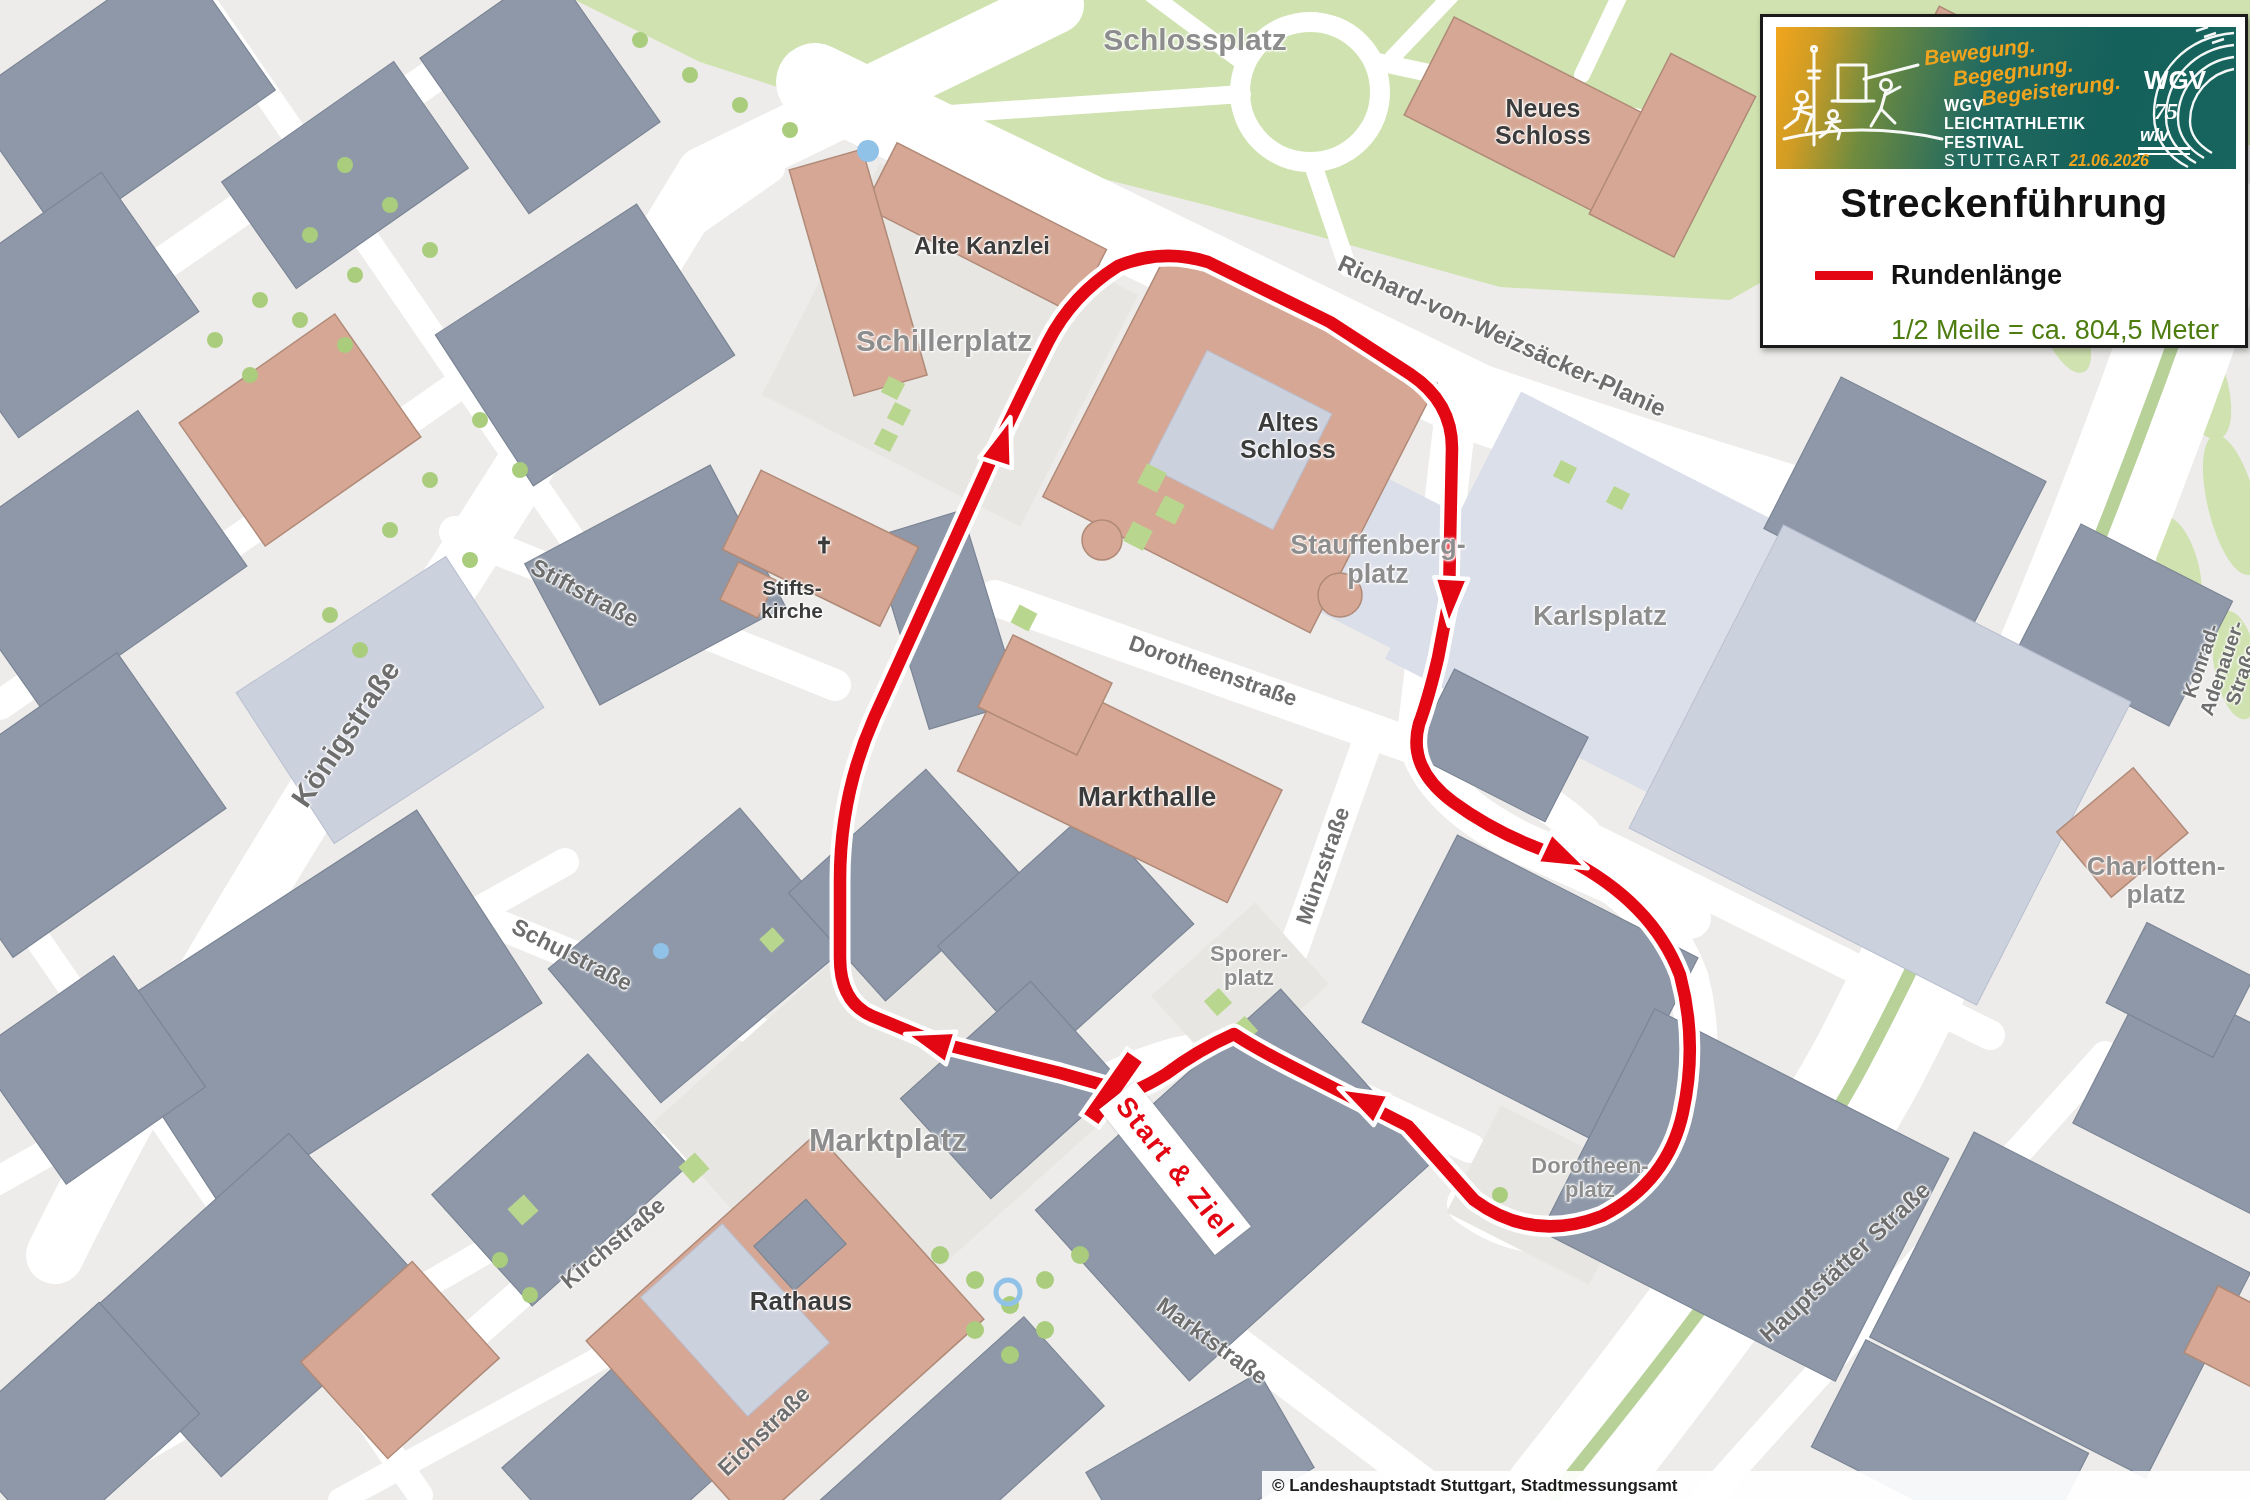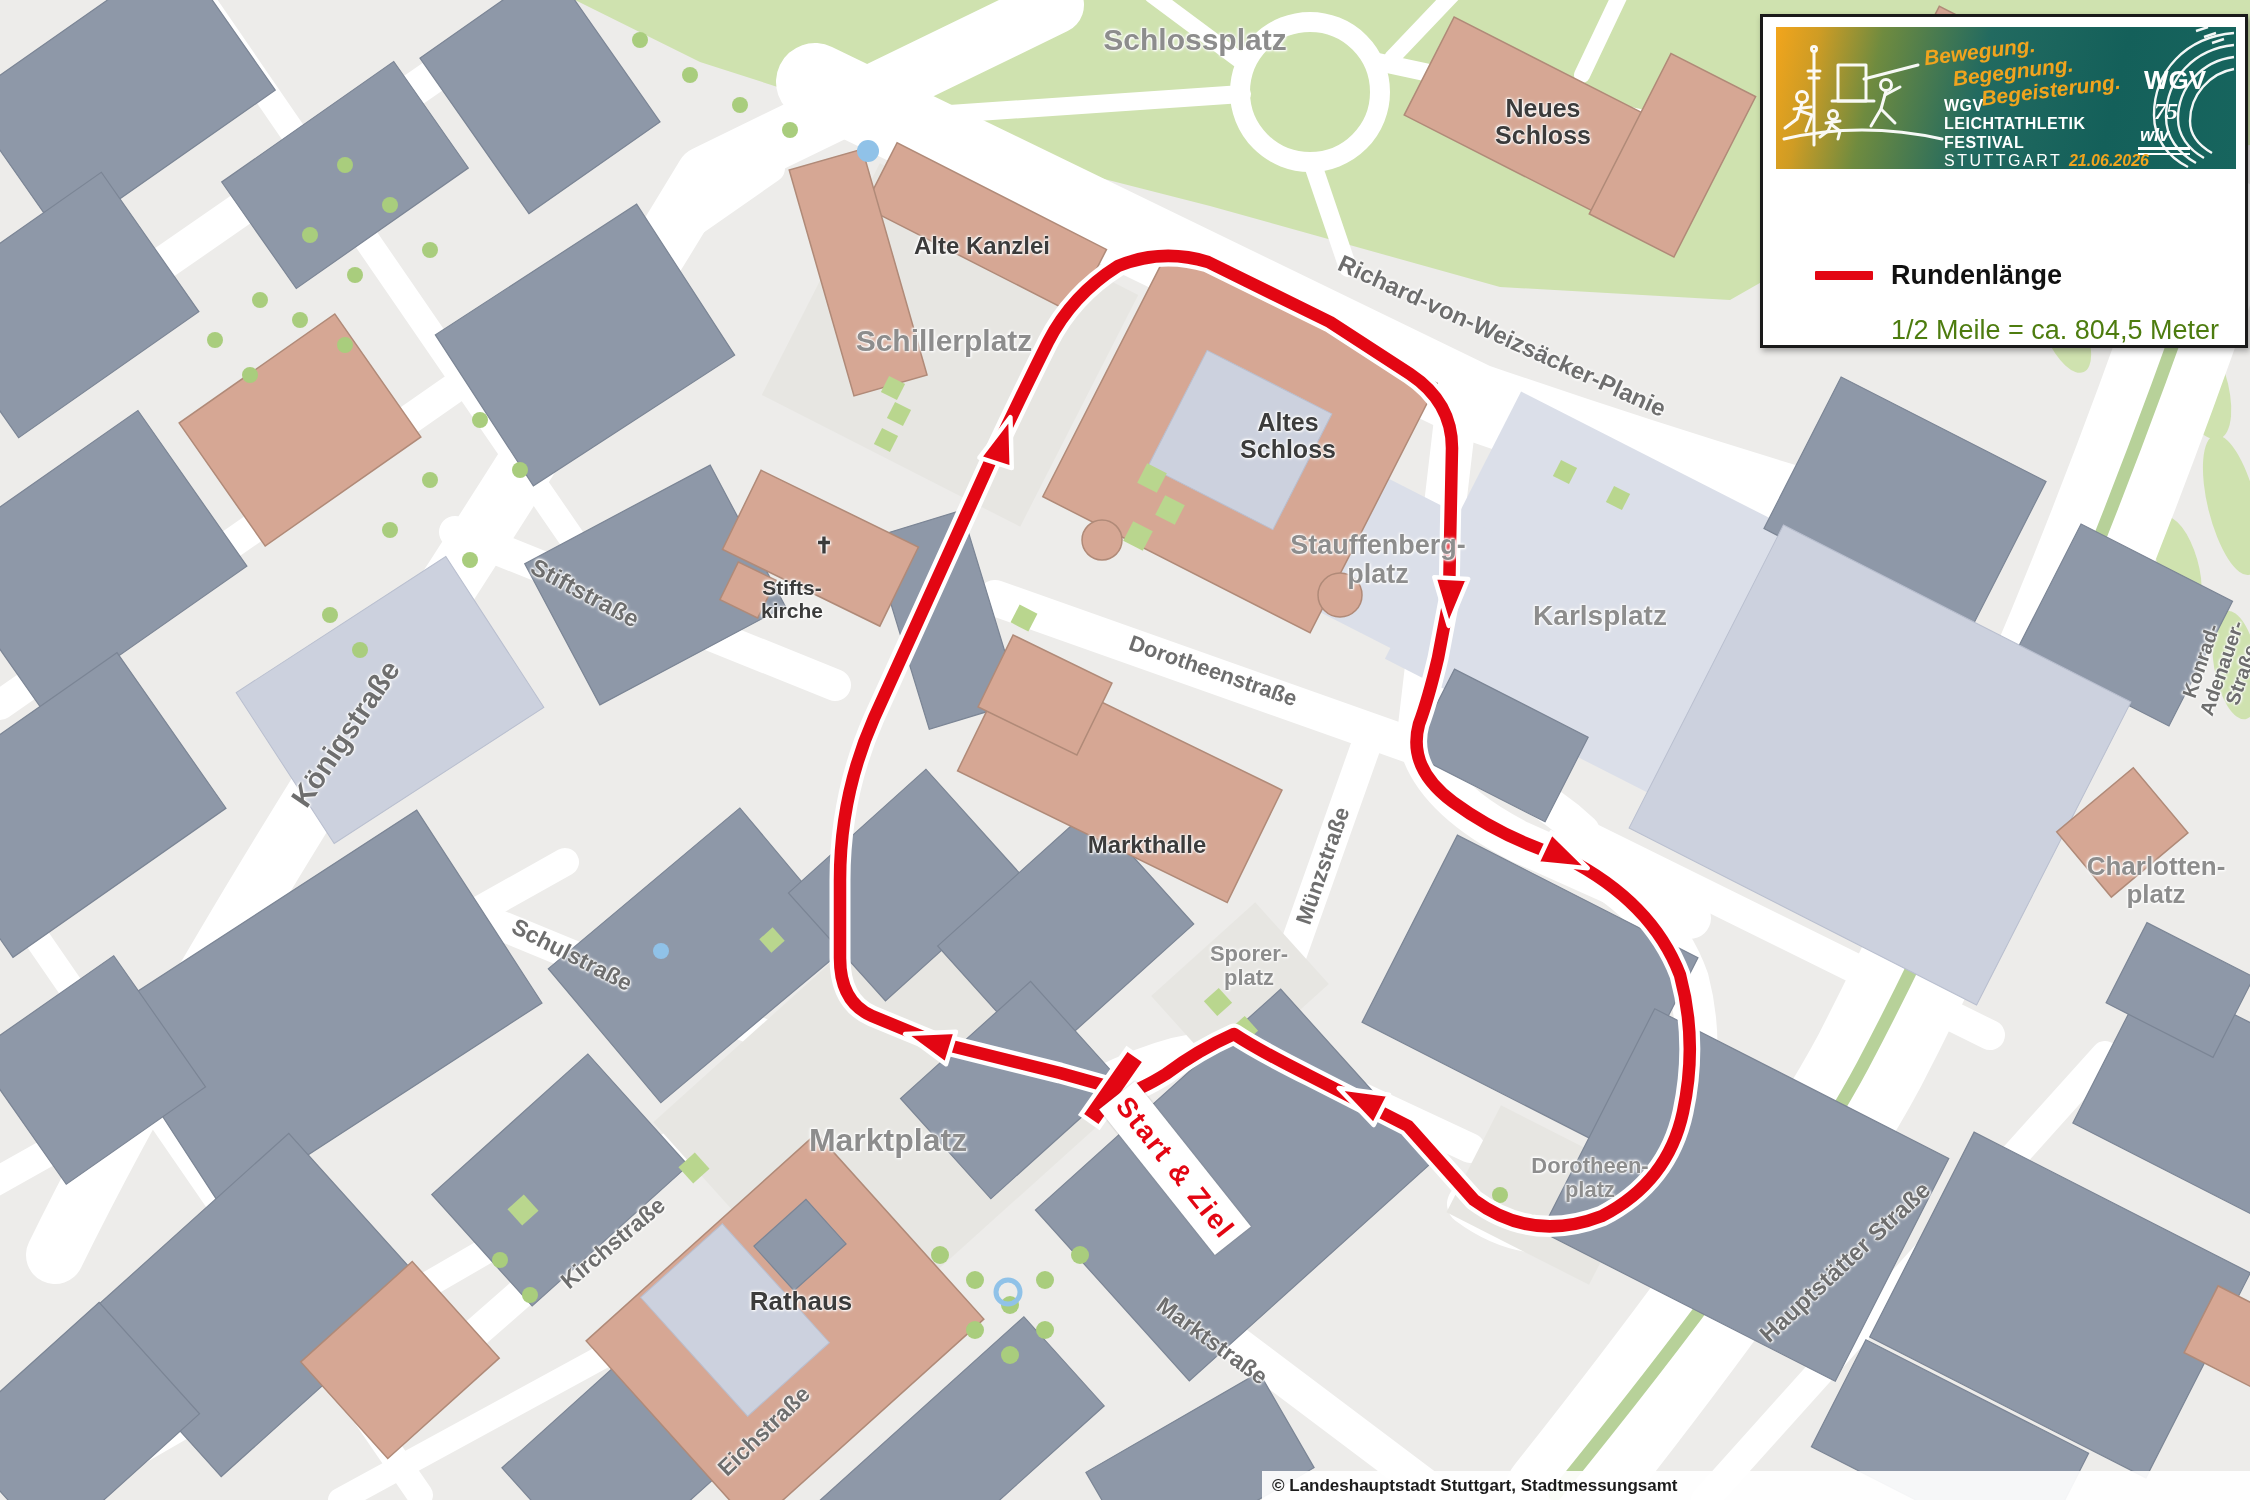--- a/index.html
+++ b/index.html
@@ -300,21 +300,21 @@
 kirche</div>
       <div class="map-label lb-street" style="left: 585px; top: 593px; font-size: 24px; transform: translate(-50%, -50%) rotate(28deg);">Stiftstraße</div>
       <div class="map-label lb-street" style="left: 346px; top: 734px; font-size: 29px; transform: translate(-50%, -50%) rotate(-56deg);">Königstraße</div>
       <div class="map-label lb-bldg" style="left: 1288px; top: 436px; font-size: 25px; transform: translate(-50%, -50%) rotate(0deg);">Altes
 Schloss</div>
       <div class="map-label lb-place" style="left: 1378px; top: 560px; font-size: 27px; transform: translate(-50%, -50%) rotate(0deg);">Stauffenberg-
 platz</div>
       <div class="map-label lb-place" style="left: 1600px; top: 616px; font-size: 28px; transform: translate(-50%, -50%) rotate(0deg);">Karlsplatz</div>
       <div class="map-label lb-street" style="left: 1502px; top: 336px; font-size: 24px; transform: translate(-50%, -50%) rotate(24.5deg);">Richard-von-Weizsäcker-Planie</div>
       <div class="map-label lb-street" style="left: 1213px; top: 671px; font-size: 22px; transform: translate(-50%, -50%) rotate(19deg);">Dorotheenstraße</div>
-      <div class="map-label lb-bldg" style="left: 1147px; top: 797px; font-size: 24px; transform: translate(-50%, -50%) rotate(0deg); margin-top: 48px;">Markthalle</div>
+      <div class="map-label lb-bldg" style="left: 1147px; top: 797px; font-size: 28px; transform: translate(-50%, -50%) rotate(0deg);">Markthalle</div>
       <div class="map-label lb-street" style="left: 1323px; top: 866px; font-size: 22px; transform: translate(-50%, -50%) rotate(-71deg);">Münzstraße</div>
       <div class="map-label lb-place" style="left: 1249px; top: 966px; font-size: 22px; transform: translate(-50%, -50%) rotate(0deg);">Sporer-
 platz</div>
       <div class="map-label lb-place" style="left: 888px; top: 1140px; font-size: 32px; transform: translate(-50%, -50%) rotate(0deg);">Marktplatz</div>
       <div class="map-label lb-place" style="left: 1553px; top: 1178px; font-size: 22px; transform: translate(-50%, -50%) rotate(0deg); margin-left: 37px;">Dorotheen-
 platz</div>
       <div class="map-label lb-place" style="left: 2156px; top: 880px; font-size: 26px; transform: translate(-50%, -50%) rotate(0deg);">Charlotten-
 platz</div>
       <div class="map-label lb-street" style="left: 1845px; top: 1262px; font-size: 24px; transform: translate(-50%, -50%) rotate(-43deg);">Hauptstätter  Straße</div>
       <div class="map-label lb-street" style="left: 2222px; top: 668px; font-size: 20px; transform: translate(-50%, -50%) rotate(-71deg);">Konrad-Adenauer-Straße</div>
@@ -374,20 +374,21 @@
         <span>Begeisterung.</span>
       </div>
       <div id="banner-event">
         <div>WGV</div>
         <div>LEICHTATHLETIK</div>
         <div>FESTIVAL</div>
         <div class="stuttgart"><span>STUTTGART</span>
           <span class="date">21.06.2026</span></div>
       </div>
     </div>
+    <div id="legend-title">Streckenführung</div>
     <div id="legend-row">
       <div id="legend-line"></div>
       <div id="legend-label">Rundenlänge</div>
     </div>
     <div id="legend-detail">1/2 Meile = ca. 804,5 Meter</div>
   </div>
 
   <div id="copyright">©  Landeshauptstadt Stuttgart, Stadtmessungsamt</div>
 
 </div>

